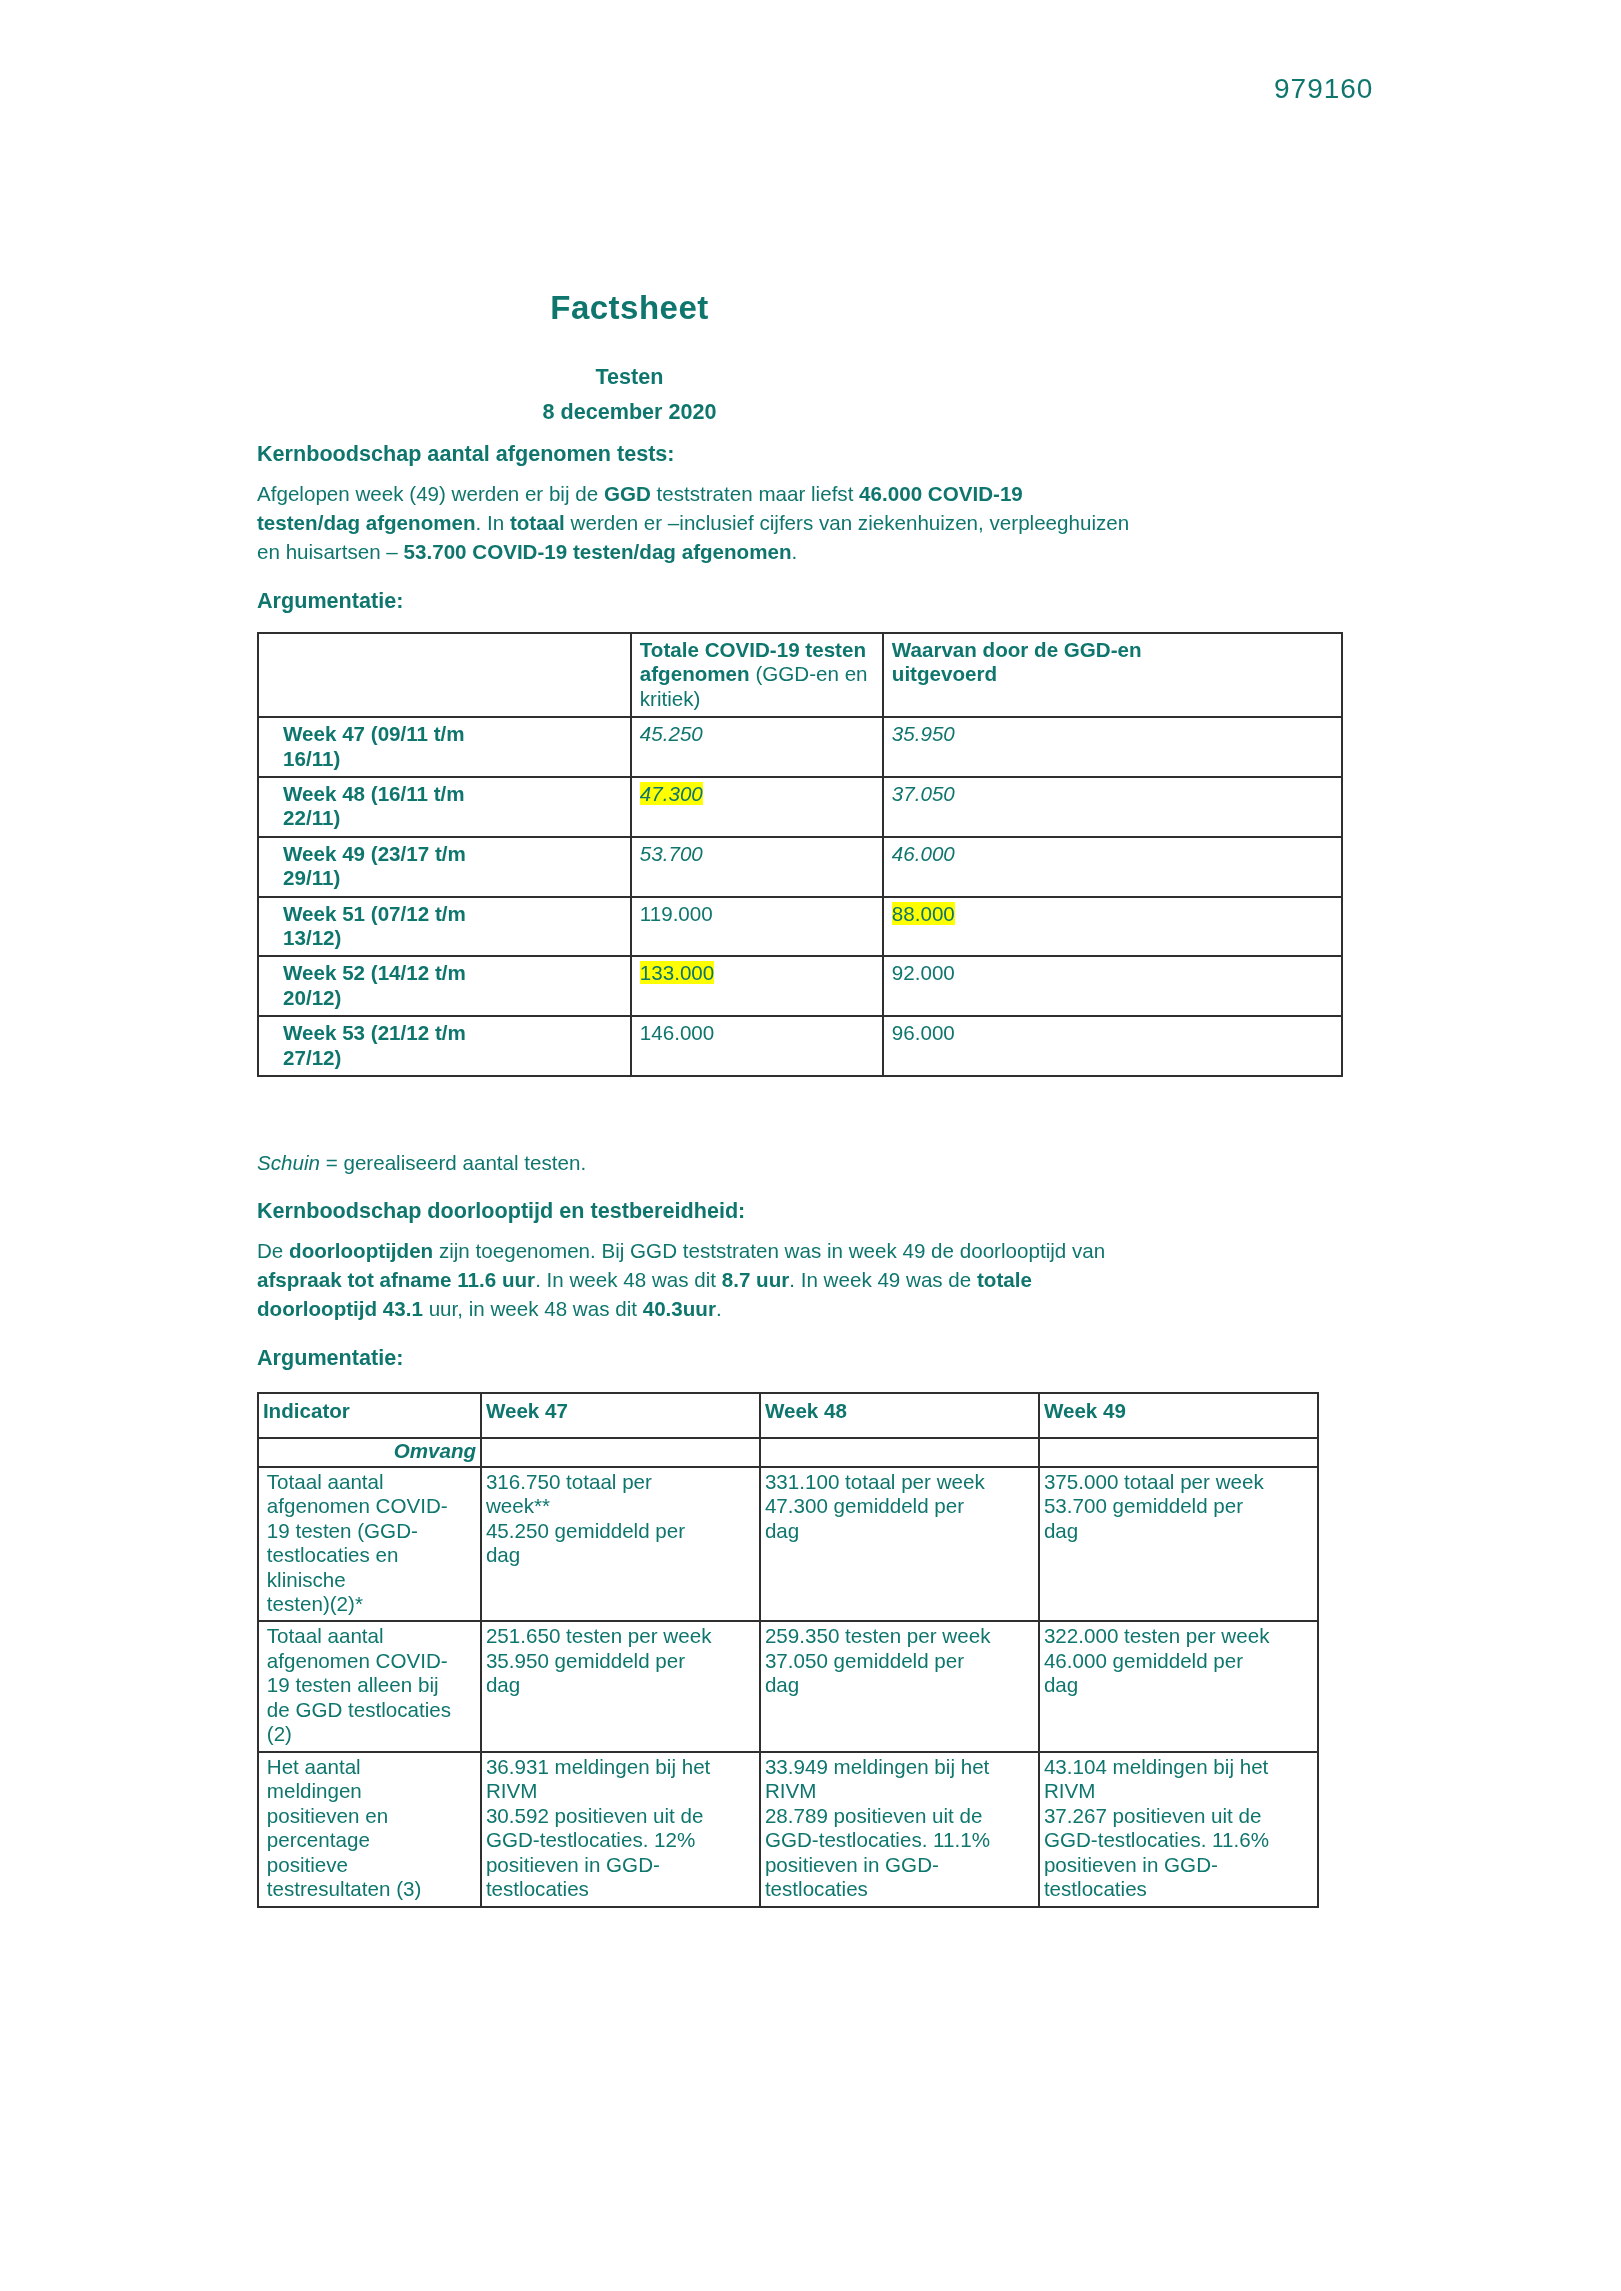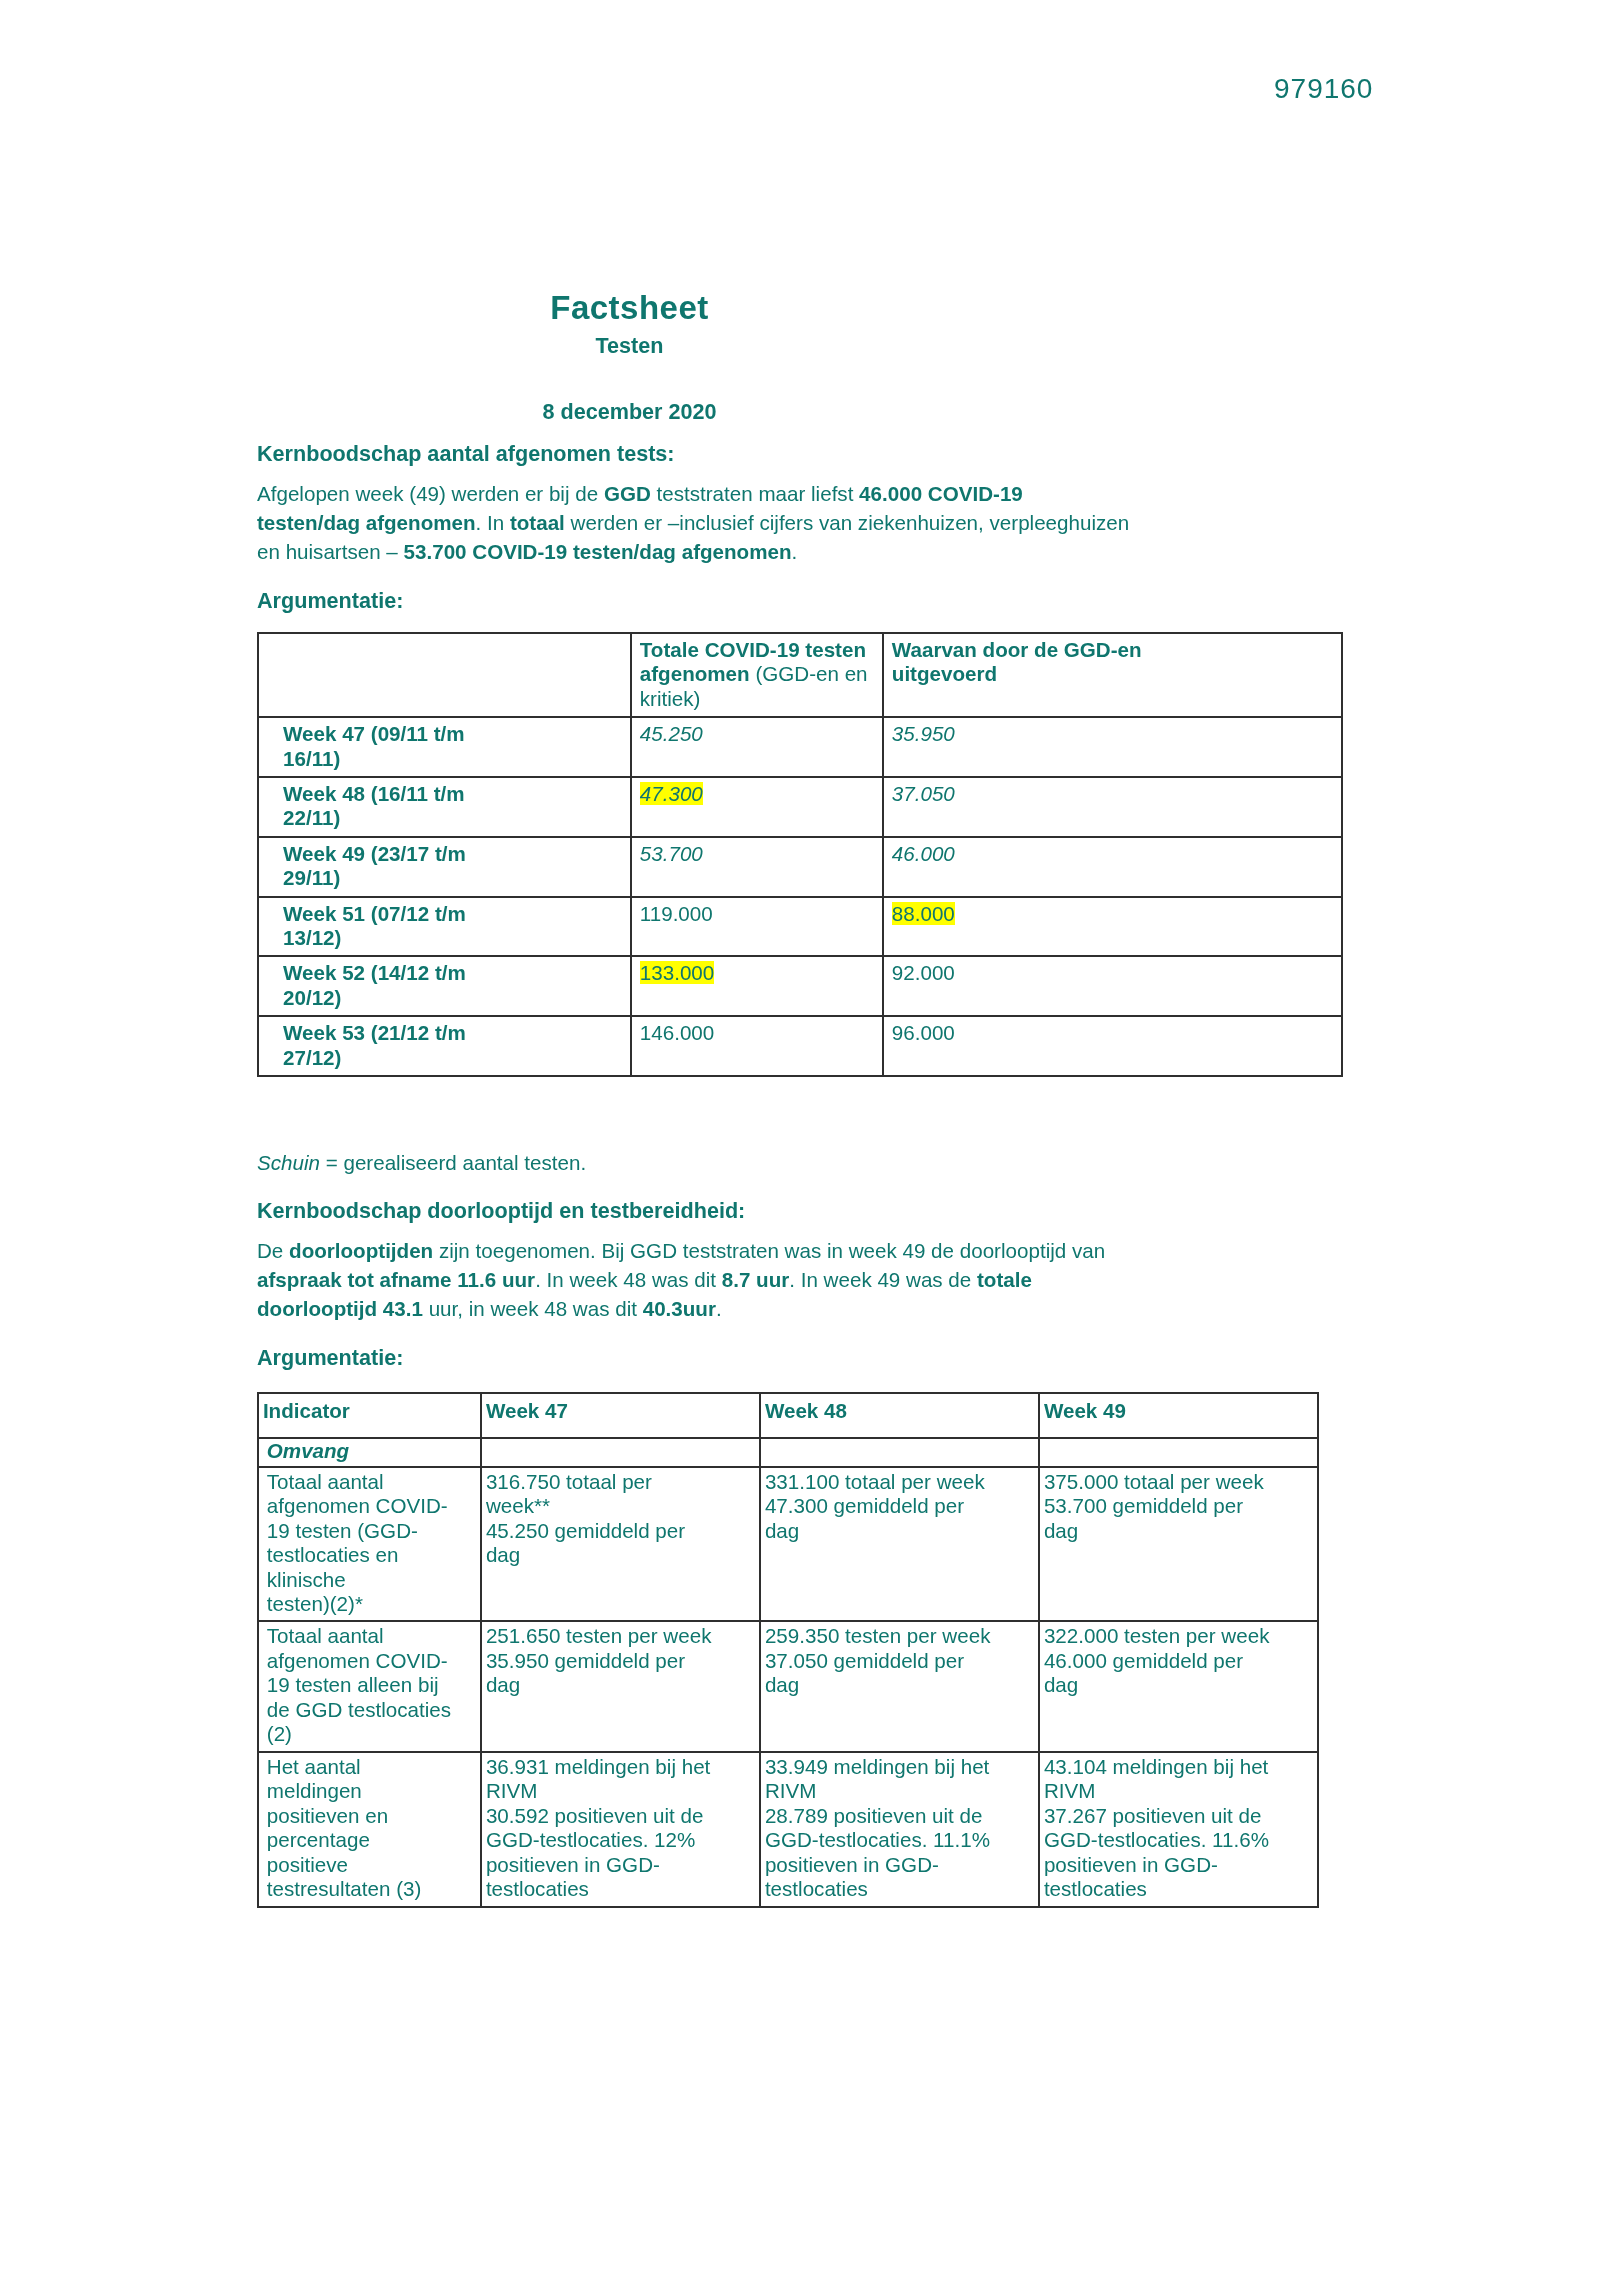--- a/index.html
+++ b/index.html
@@ -11,41 +11,41 @@
     color:#0f766e;
     overflow:hidden;
   }
   .abs{position:absolute;}
   .b{font-weight:bold;}
   .i{font-style:italic;}
   .hl{background:#ffff00;}
   #doc-number{left:1274px;top:73px;font-size:28px;letter-spacing:1px;}
   .title-wrap{left:257px;width:745px;text-align:center;margin-top:9px;}
   #title{top:280px;font-size:33px;font-weight:bold;letter-spacing:0.5px;}
-  #subtitle{top:324px;font-size:21.6px;font-weight:bold;text-align:center;}
+  #subtitle{top:355px;font-size:21.6px;font-weight:bold;text-align:center;}
   #date-line{top:390px;font-size:21.6px;font-weight:bold;}
   .heading{left:257px;font-size:21.6px;font-weight:bold;}
   #h1{top:441px;}
   #arg1{top:588px;}
   #h2{top:1198px;}
   #arg2{top:1345px;}
   .para{left:257px;width:970px;font-size:20.6px;line-height:29px;white-space:pre-line;}
   #p1{top:479px;}
   #p2{top:1236px;}
   table.t{border-collapse:collapse;table-layout:fixed;font-size:20.6px;line-height:24.5px;}
   table.t td{border:2px solid #2f2f2f;vertical-align:top;white-space:pre-line;overflow:hidden;}
   #table1{left:257px;top:632px;}
   #table1 td{padding:3.9px 7.8px 4.9px 7.8px;}
   #table1 td.c0{padding-left:24px;}
   #table1 col.w0{width:373px;} #table1 col.w1{width:252px;} #table1 col.w2{width:459px;}
   #caption1{left:257px;top:1151px;font-size:20.6px;}
   #table2{left:257px;top:1392px;border-radius:17px;}
   #table2 td{padding:2px 3.9px 3.9px 3.9px;}
   #table2 tr.hrow td{padding:4.9px 3.9px 13.7px 3.9px;font-weight:bold;}
-  #table2 tr.orow td{padding:0 3.9px 2px 7.8px;}
+  #table2 tr.orow td{padding:0 3.9px 2px 7.8px;text-align:right;}
   #table2 td.c0{padding-left:7.8px;}
   #table2 col.w0{width:223px;} #table2 col.w1{width:279px;}
   #table2 col.w2{width:279px;} #table2 col.w3{width:279px;}
 </style>
 </head>
 <body>
 
 <div id="page">
 
   <div id="doc-number" class="abs">979160</div>

